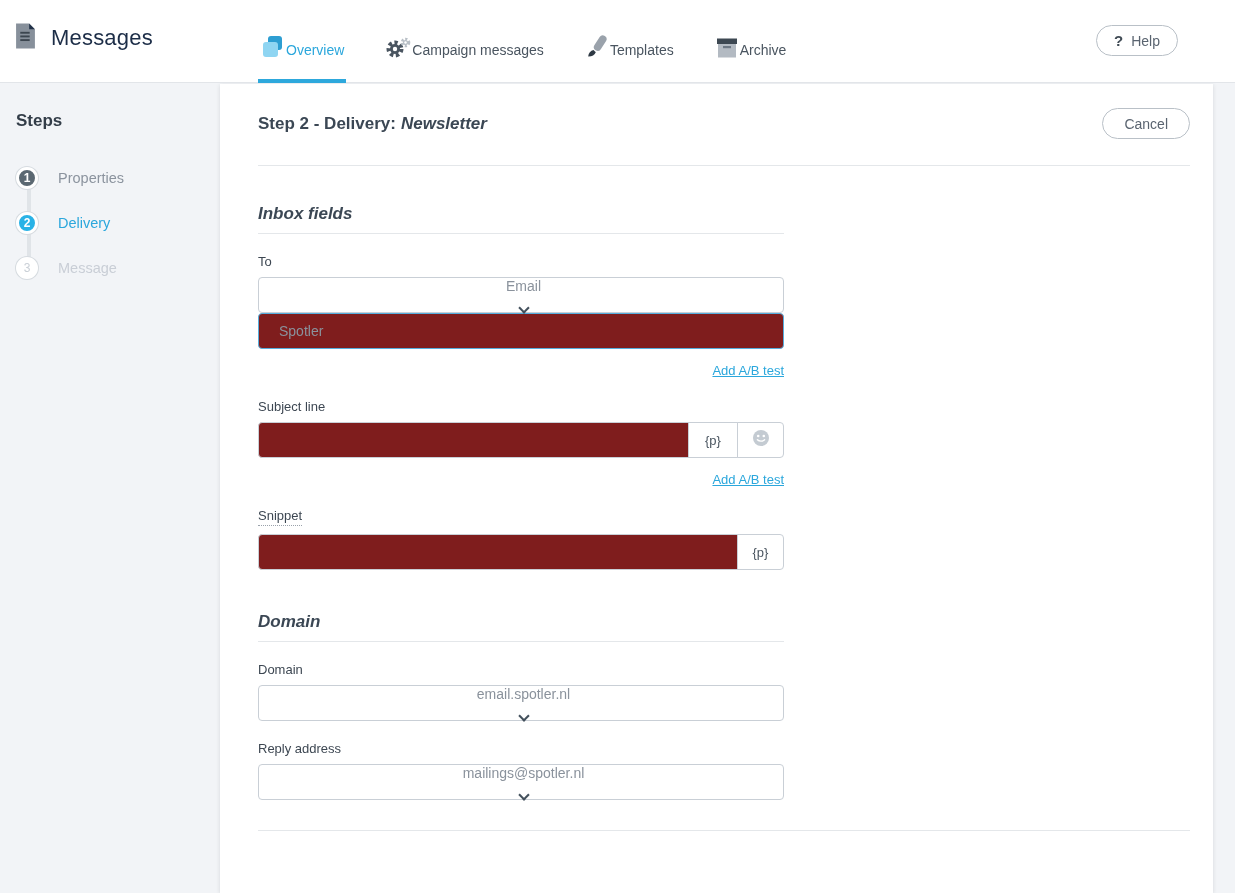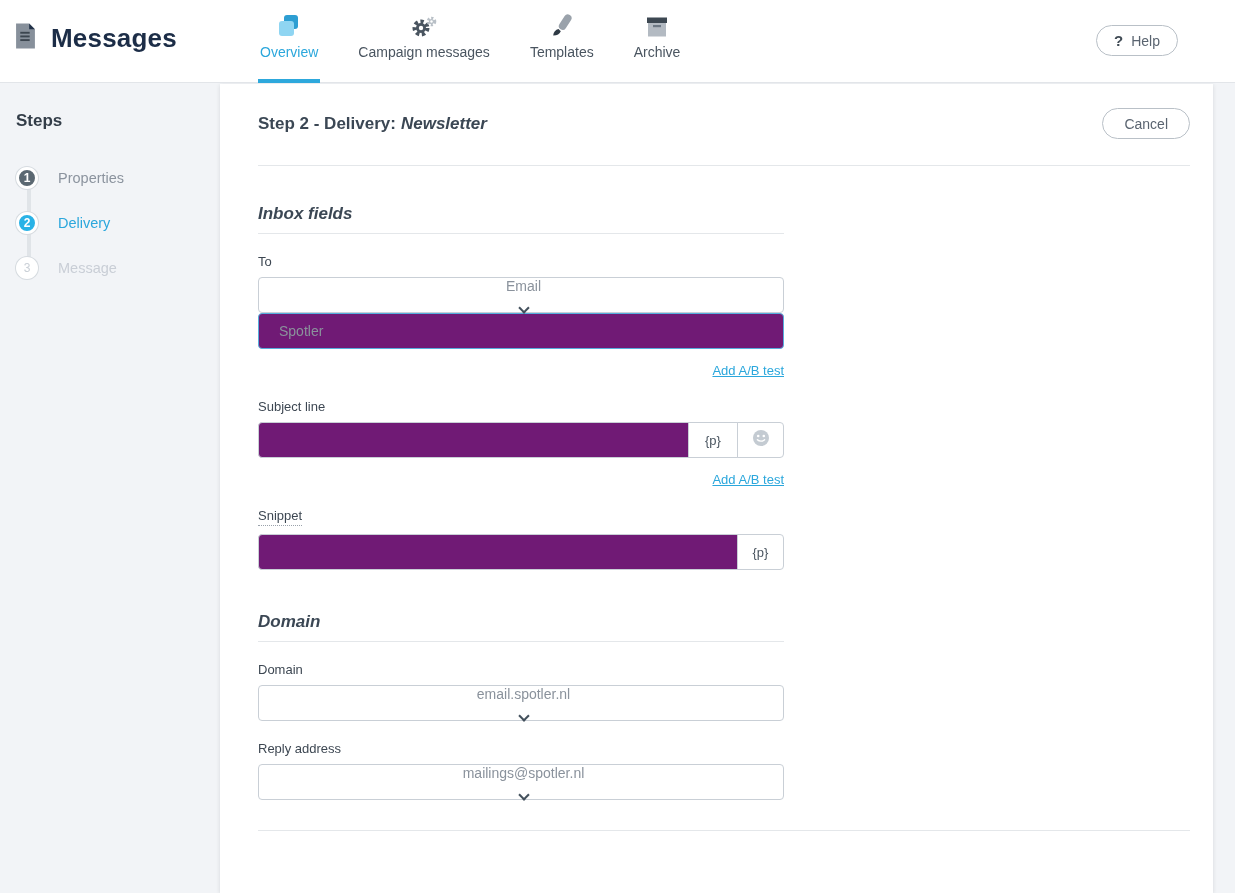--- a/index.html
+++ b/index.html
@@ -11,24 +11,24 @@
     color:#4a5560;
     overflow:hidden;
   }
 
   
   .header {
     position:absolute; left:0; top:0; right:0; height:83px;
     background:#fff; border-bottom:1px solid #e2e5e9; z-index:5;
   }
   .brand { position:absolute; left:14px; top:22px; display:flex; align-items:center; gap:14px; }
-  .brand-title { font-size:26px; font-weight:700; color:#1c2d47; letter-spacing:.2px; }
+  .brand-title { font-size:22px; font-weight:400; color:#1c2d47; letter-spacing:.2px; }
 
   .tabs { position:absolute; left:258px; top:0; height:83px; display:flex; gap:36px; }
-  .tab { position:relative; display:flex; flex-direction:column; align-items:center; padding:13px 2px 0 2px; cursor:pointer; }
+  .tab { position:relative; display:flex; flex-direction:row; align-items:center; padding:13px 2px 0 2px; cursor:pointer; }
   .tab-icon { height:28px; display:flex; align-items:center; justify-content:center; }
   .tab-label { font-size:14px; color:#4a5560; margin-top:3px; white-space:nowrap; }
   .tab.active .tab-label { color:#2ba7dc; }
   .tab.active::after { content:""; position:absolute; left:0; right:0; bottom:0; height:4px; background:#2da8dc; }
 
   .help-btn {
     position:absolute; right:57px; top:25px; height:31px;
     display:flex; align-items:center; gap:8px; padding:0 17px;
     background:#fff; border:1px solid #b9c0c7; border-radius:16px;
     font-size:14px; color:#5a6470; cursor:pointer;
@@ -82,21 +82,21 @@
   .select {
     height:36px; width:100%; border:1px solid #c9cfd6; border-radius:4px; background:#fff;
     display:flex; align-items:center; justify-content:space-between;
     padding:0 15px 0 20px; font-size:14px; color:#8a929c; cursor:pointer;flex-direction:column;
   }
   .chev { width:8px; height:8px; border-right:2px solid #43505c; border-bottom:2px solid #43505c;
           transform:rotate(45deg); margin-top:-4px; flex:none; }
 
   .text-input {
     height:36px; width:100%; border:1px solid #c9cfd6; border-radius:4px;
-    padding:0 20px; font-size:14px; color:#8a929c; background:#701a75;
+    padding:0 20px; font-size:14px; color:#8a929c; background:#7f1d1d;
     font-family:inherit; outline:none;
   }
   .text-input.focused { border-color:#56aedd; }
 
   .ab-row { text-align:right; margin-top:12px; }
   .ab-link { font-size:13px; color:#2ba7dc; text-decoration:underline; cursor:pointer; }
 
   .input-group { display:flex; width:100%; }
   .input-group .text-input { border-radius:4px 0 0 4px; flex:1; min-width:0; }
   .addon {

